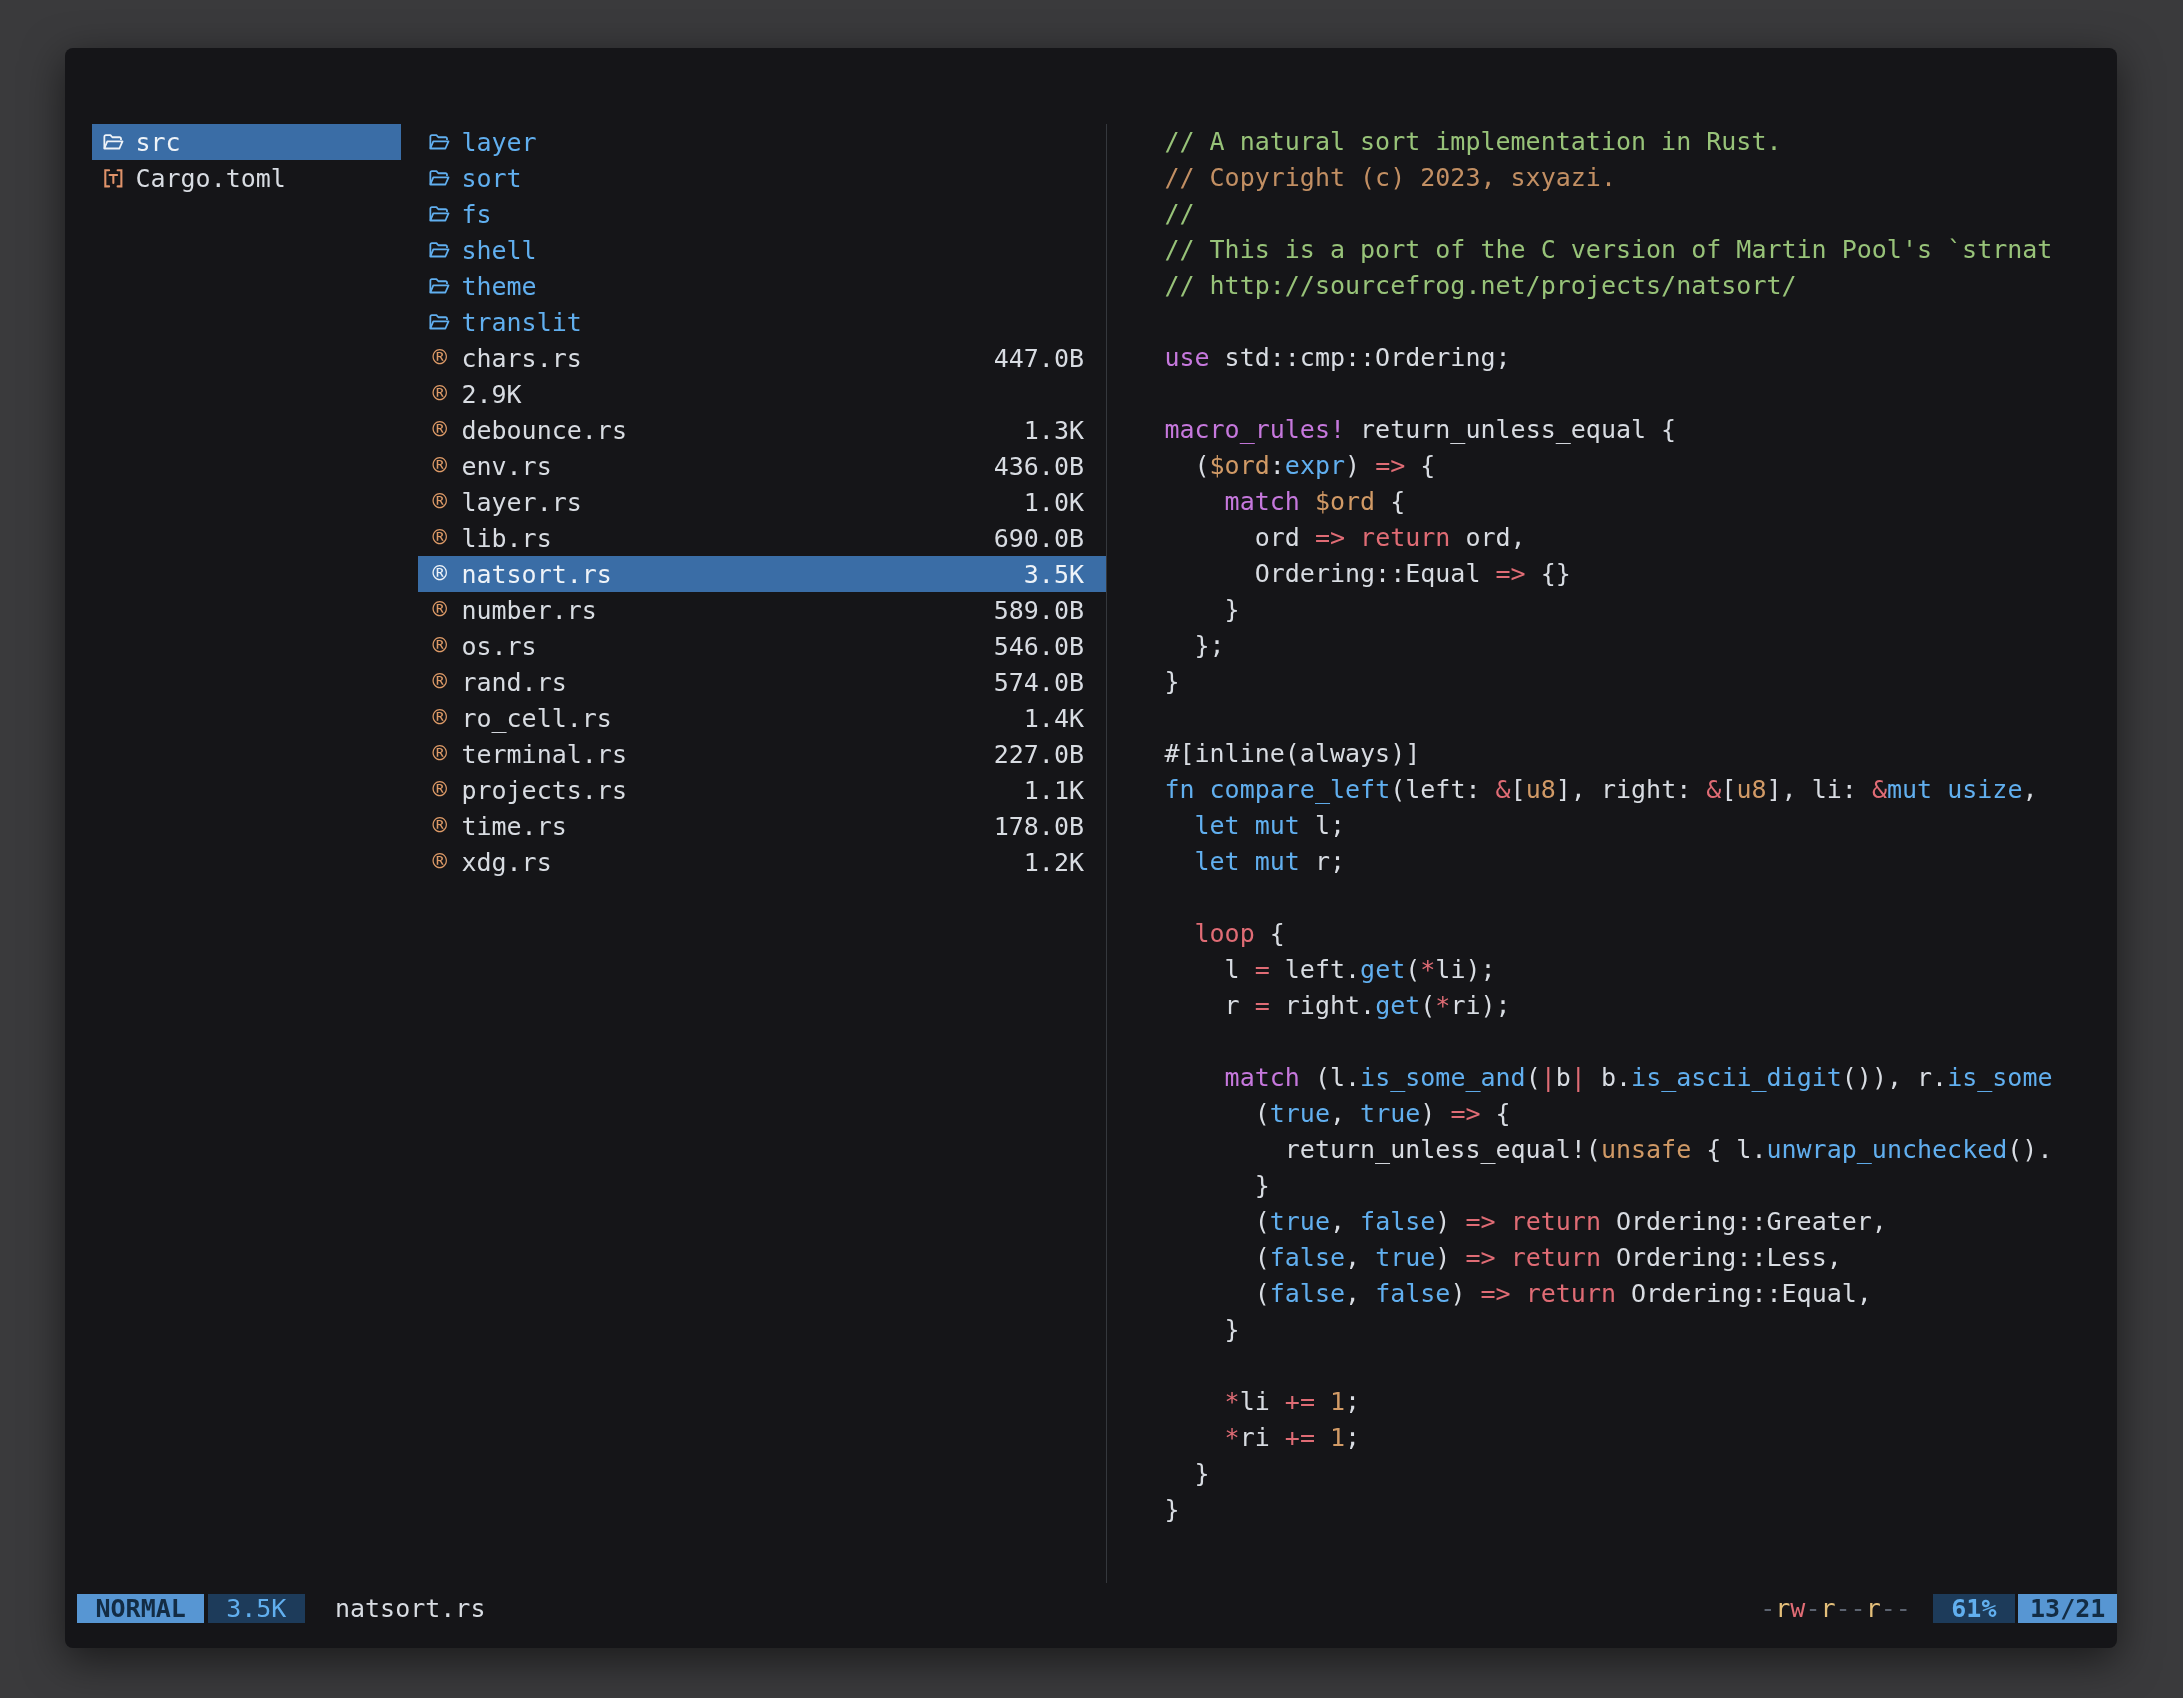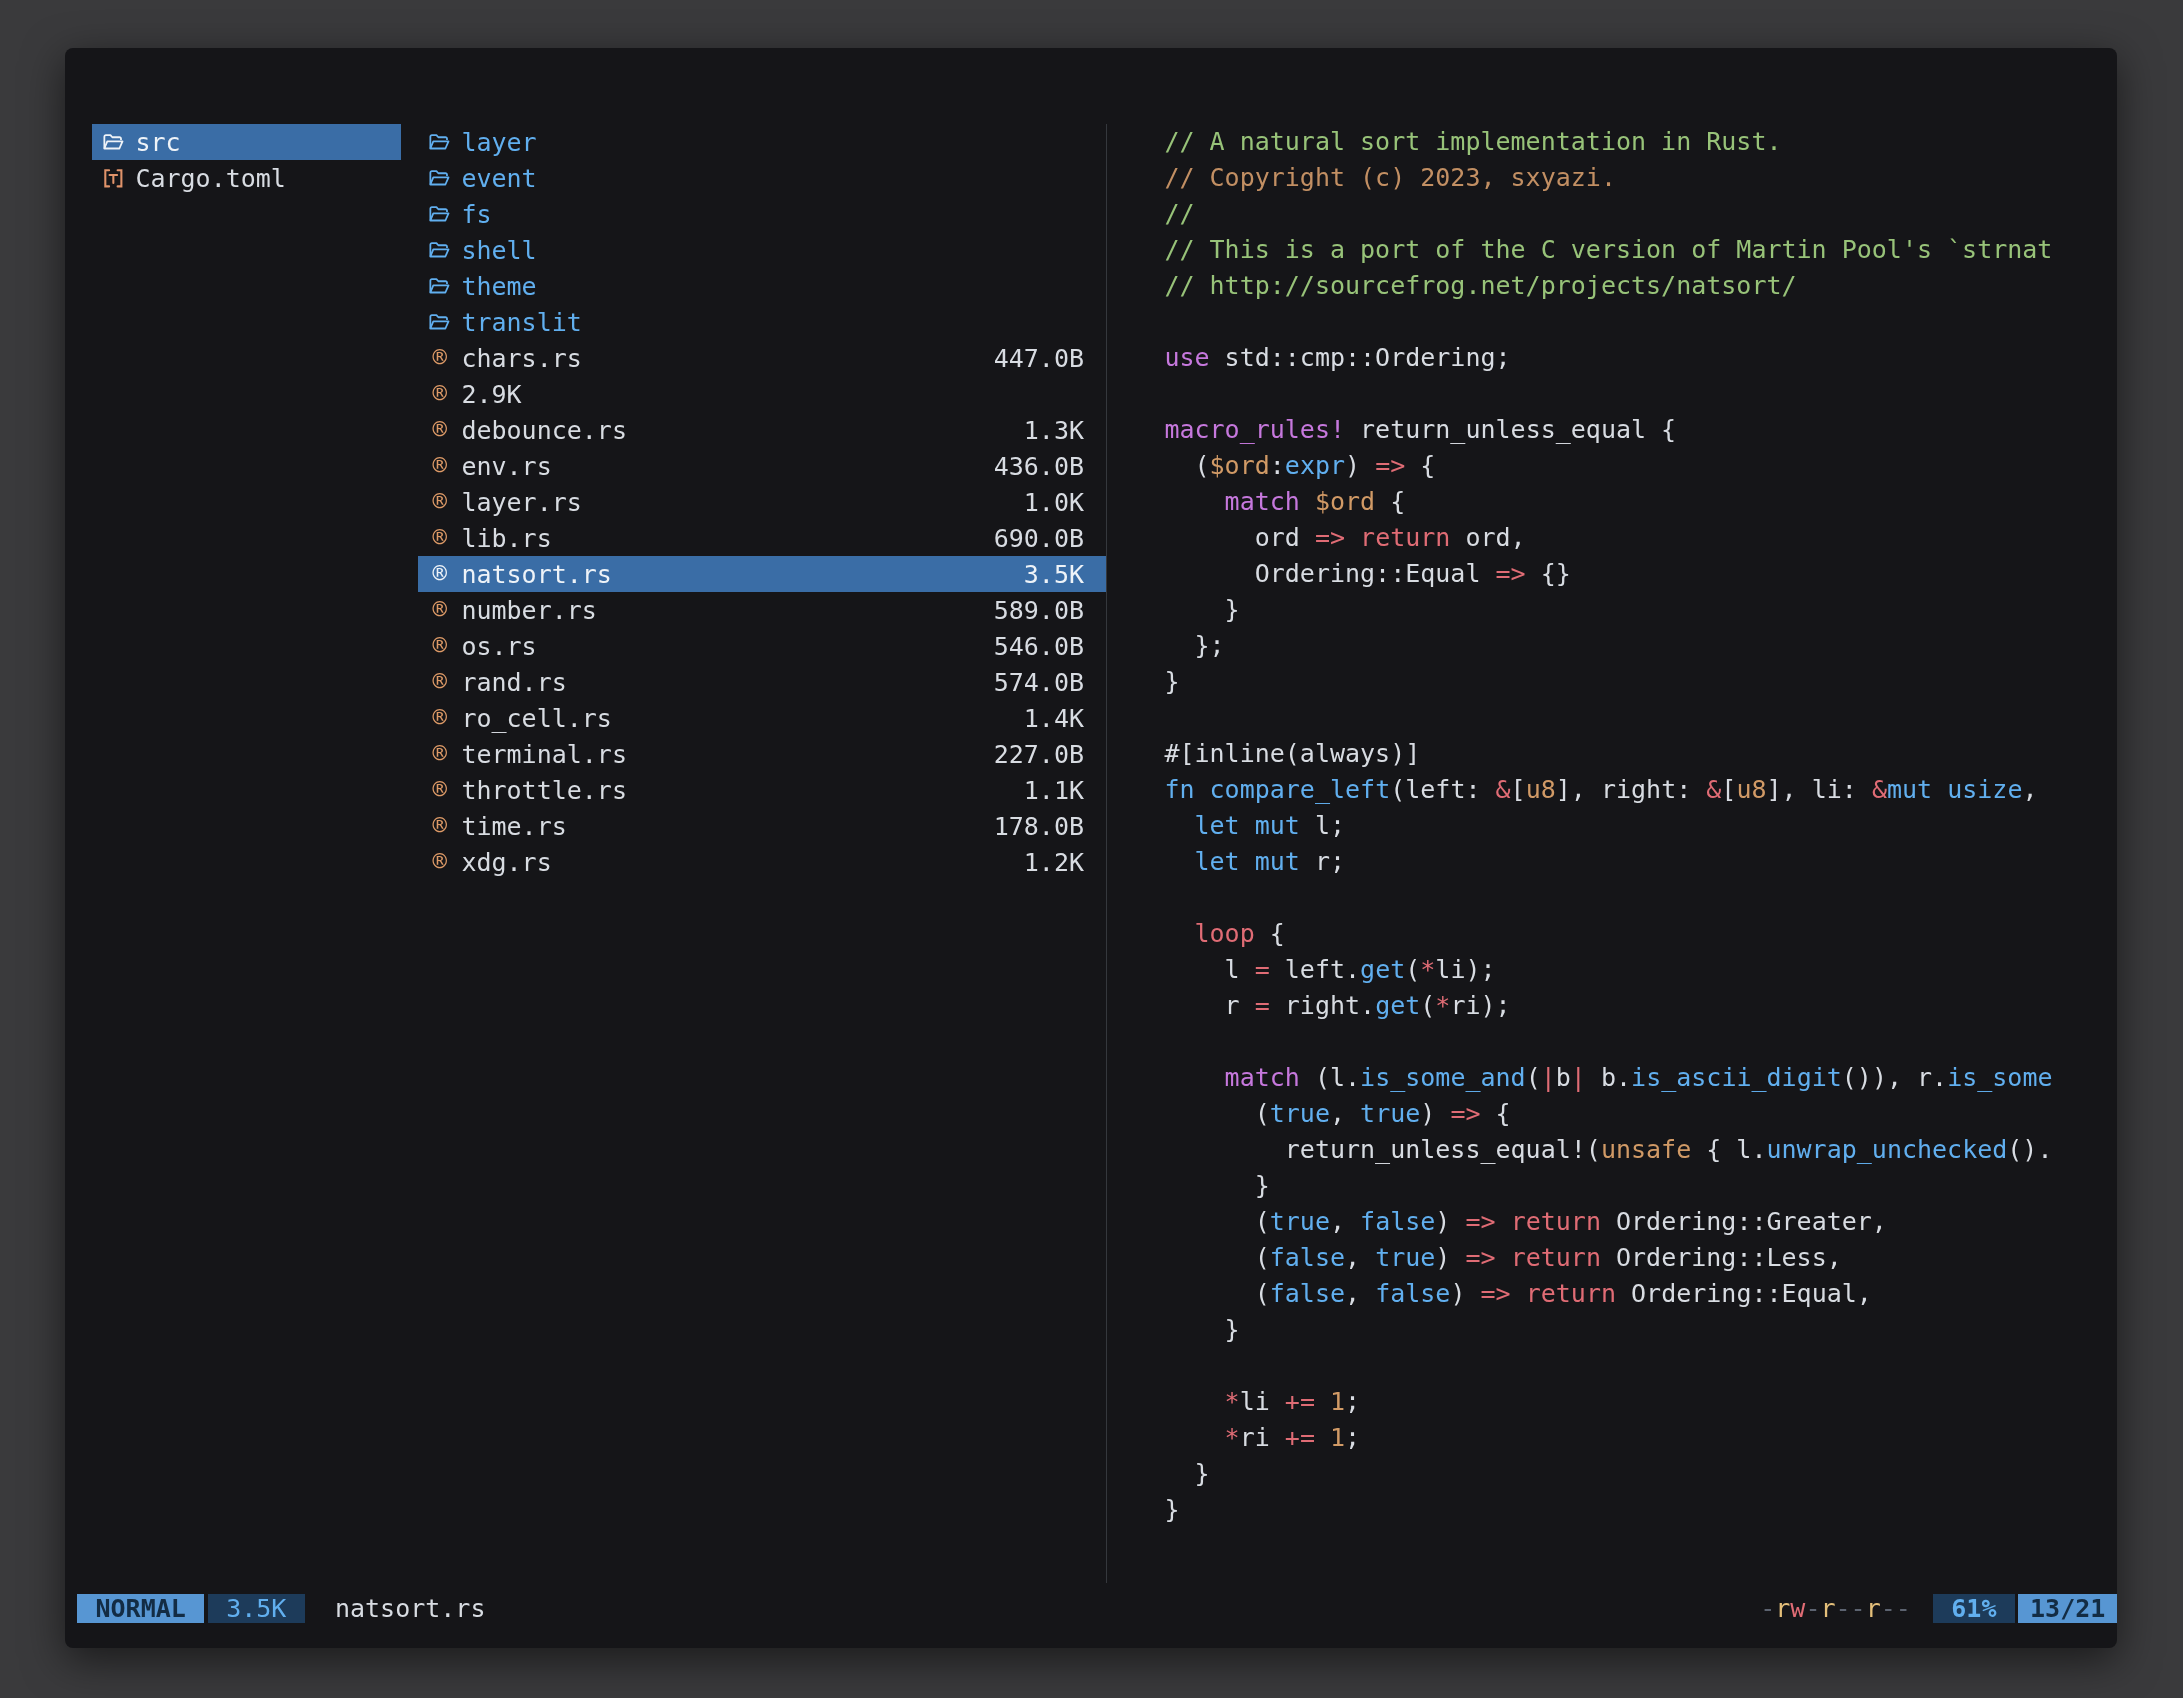--- a/index.html
+++ b/index.html
@@ -94,21 +94,21 @@
               </svg></span><span class="label" data-name="entry-name">Cargo.toml</span></div>
         </div>
       <div class="pane pane-middle" data-name="current-pane">
           <div class="row folder" data-name="dir-row"><span class="icon" data-name="folder-open-icon"><svg viewBox="0 0 24 24" fill="none" stroke="currentColor" stroke-width="1.9" stroke-linejoin="round">
                 <path d="M2.5 18.5V6a1.6 1.6 0 0 1 1.6-1.6h4.8l2 2.2h7.6a1.6 1.6 0 0 1 1.6 1.6v1.3"></path>
                 <path d="M2.5 18.5l3.1-7.5h16.1l-3.3 7.5z"></path>
               </svg></span><span class="label" data-name="entry-name">layer</span></div>
           <div class="row folder" data-name="dir-row"><span class="icon" data-name="folder-open-icon"><svg viewBox="0 0 24 24" fill="none" stroke="currentColor" stroke-width="1.9" stroke-linejoin="round">
                 <path d="M2.5 18.5V6a1.6 1.6 0 0 1 1.6-1.6h4.8l2 2.2h7.6a1.6 1.6 0 0 1 1.6 1.6v1.3"></path>
                 <path d="M2.5 18.5l3.1-7.5h16.1l-3.3 7.5z"></path>
-              </svg></span><span class="label" data-name="entry-name">event</span></div>
+              </svg></span><span class="label" data-name="entry-name">sort</span></div>
           <div class="row folder" data-name="dir-row"><span class="icon" data-name="folder-open-icon"><svg viewBox="0 0 24 24" fill="none" stroke="currentColor" stroke-width="1.9" stroke-linejoin="round">
                 <path d="M2.5 18.5V6a1.6 1.6 0 0 1 1.6-1.6h4.8l2 2.2h7.6a1.6 1.6 0 0 1 1.6 1.6v1.3"></path>
                 <path d="M2.5 18.5l3.1-7.5h16.1l-3.3 7.5z"></path>
               </svg></span><span class="label" data-name="entry-name">fs</span></div>
           <div class="row folder" data-name="dir-row"><span class="icon" data-name="folder-open-icon"><svg viewBox="0 0 24 24" fill="none" stroke="currentColor" stroke-width="1.9" stroke-linejoin="round">
                 <path d="M2.5 18.5V6a1.6 1.6 0 0 1 1.6-1.6h4.8l2 2.2h7.6a1.6 1.6 0 0 1 1.6 1.6v1.3"></path>
                 <path d="M2.5 18.5l3.1-7.5h16.1l-3.3 7.5z"></path>
               </svg></span><span class="label" data-name="entry-name">shell</span></div>
           <div class="row folder" data-name="dir-row"><span class="icon" data-name="folder-open-icon"><svg viewBox="0 0 24 24" fill="none" stroke="currentColor" stroke-width="1.9" stroke-linejoin="round">
                 <path d="M2.5 18.5V6a1.6 1.6 0 0 1 1.6-1.6h4.8l2 2.2h7.6a1.6 1.6 0 0 1 1.6 1.6v1.3"></path>
@@ -123,21 +123,21 @@
           <div class="row" data-name="file-row"><span class="icon" data-name="rust-file-icon"><span class="glyph">®</span></span><span class="label" data-name="entry-name">debounce.rs</span><span class="size" data-name="entry-size">1.3K</span></div>
           <div class="row" data-name="file-row"><span class="icon" data-name="rust-file-icon"><span class="glyph">®</span></span><span class="label" data-name="entry-name">env.rs</span><span class="size" data-name="entry-size">436.0B</span></div>
           <div class="row" data-name="file-row"><span class="icon" data-name="rust-file-icon"><span class="glyph">®</span></span><span class="label" data-name="entry-name">layer.rs</span><span class="size" data-name="entry-size">1.0K</span></div>
           <div class="row" data-name="file-row"><span class="icon" data-name="rust-file-icon"><span class="glyph">®</span></span><span class="label" data-name="entry-name">lib.rs</span><span class="size" data-name="entry-size">690.0B</span></div>
           <div class="row selected" data-name="file-row"><span class="icon" data-name="rust-file-icon"><span class="glyph">®</span></span><span class="label" data-name="entry-name">natsort.rs</span><span class="size" data-name="entry-size">3.5K</span></div>
           <div class="row" data-name="file-row"><span class="icon" data-name="rust-file-icon"><span class="glyph">®</span></span><span class="label" data-name="entry-name">number.rs</span><span class="size" data-name="entry-size">589.0B</span></div>
           <div class="row" data-name="file-row"><span class="icon" data-name="rust-file-icon"><span class="glyph">®</span></span><span class="label" data-name="entry-name">os.rs</span><span class="size" data-name="entry-size">546.0B</span></div>
           <div class="row" data-name="file-row"><span class="icon" data-name="rust-file-icon"><span class="glyph">®</span></span><span class="label" data-name="entry-name">rand.rs</span><span class="size" data-name="entry-size">574.0B</span></div>
           <div class="row" data-name="file-row"><span class="icon" data-name="rust-file-icon"><span class="glyph">®</span></span><span class="label" data-name="entry-name">ro_cell.rs</span><span class="size" data-name="entry-size">1.4K</span></div>
           <div class="row" data-name="file-row"><span class="icon" data-name="rust-file-icon"><span class="glyph">®</span></span><span class="label" data-name="entry-name">terminal.rs</span><span class="size" data-name="entry-size">227.0B</span></div>
-          <div class="row" data-name="file-row"><span class="icon" data-name="rust-file-icon"><span class="glyph">®</span></span><span class="label" data-name="entry-name">throttle.rs</span><span class="size" data-name="entry-size">1.1K</span></div>
+          <div class="row" data-name="file-row"><span class="icon" data-name="rust-file-icon"><span class="glyph">®</span></span><span class="label" data-name="entry-name">projects.rs</span><span class="size" data-name="entry-size">1.1K</span></div>
           <div class="row" data-name="file-row"><span class="icon" data-name="rust-file-icon"><span class="glyph">®</span></span><span class="label" data-name="entry-name">time.rs</span><span class="size" data-name="entry-size">178.0B</span></div>
           <div class="row" data-name="file-row"><span class="icon" data-name="rust-file-icon"><span class="glyph">®</span></span><span class="label" data-name="entry-name">xdg.rs</span><span class="size" data-name="entry-size">1.2K</span></div>
         </div>
       <div class="pane pane-right" data-name="preview-pane">
         <div data-name="preview-code">
             <div class="code-line" data-name="code-line"><span class="tok-c">// A natural sort implementation in Rust.</span></div>
             <div class="code-line" data-name="code-line"><span class="tok-co">// Copyright (c) 2023, sxyazi.</span></div>
             <div class="code-line" data-name="code-line"><span class="tok-c">//</span></div>
             <div class="code-line" data-name="code-line"><span class="tok-c">// This is a port of the C version of Martin Pool's `strnat</span></div>
             <div class="code-line" data-name="code-line"><span class="tok-c">// http://sourcefrog.net/projects/natsort/</span></div>

